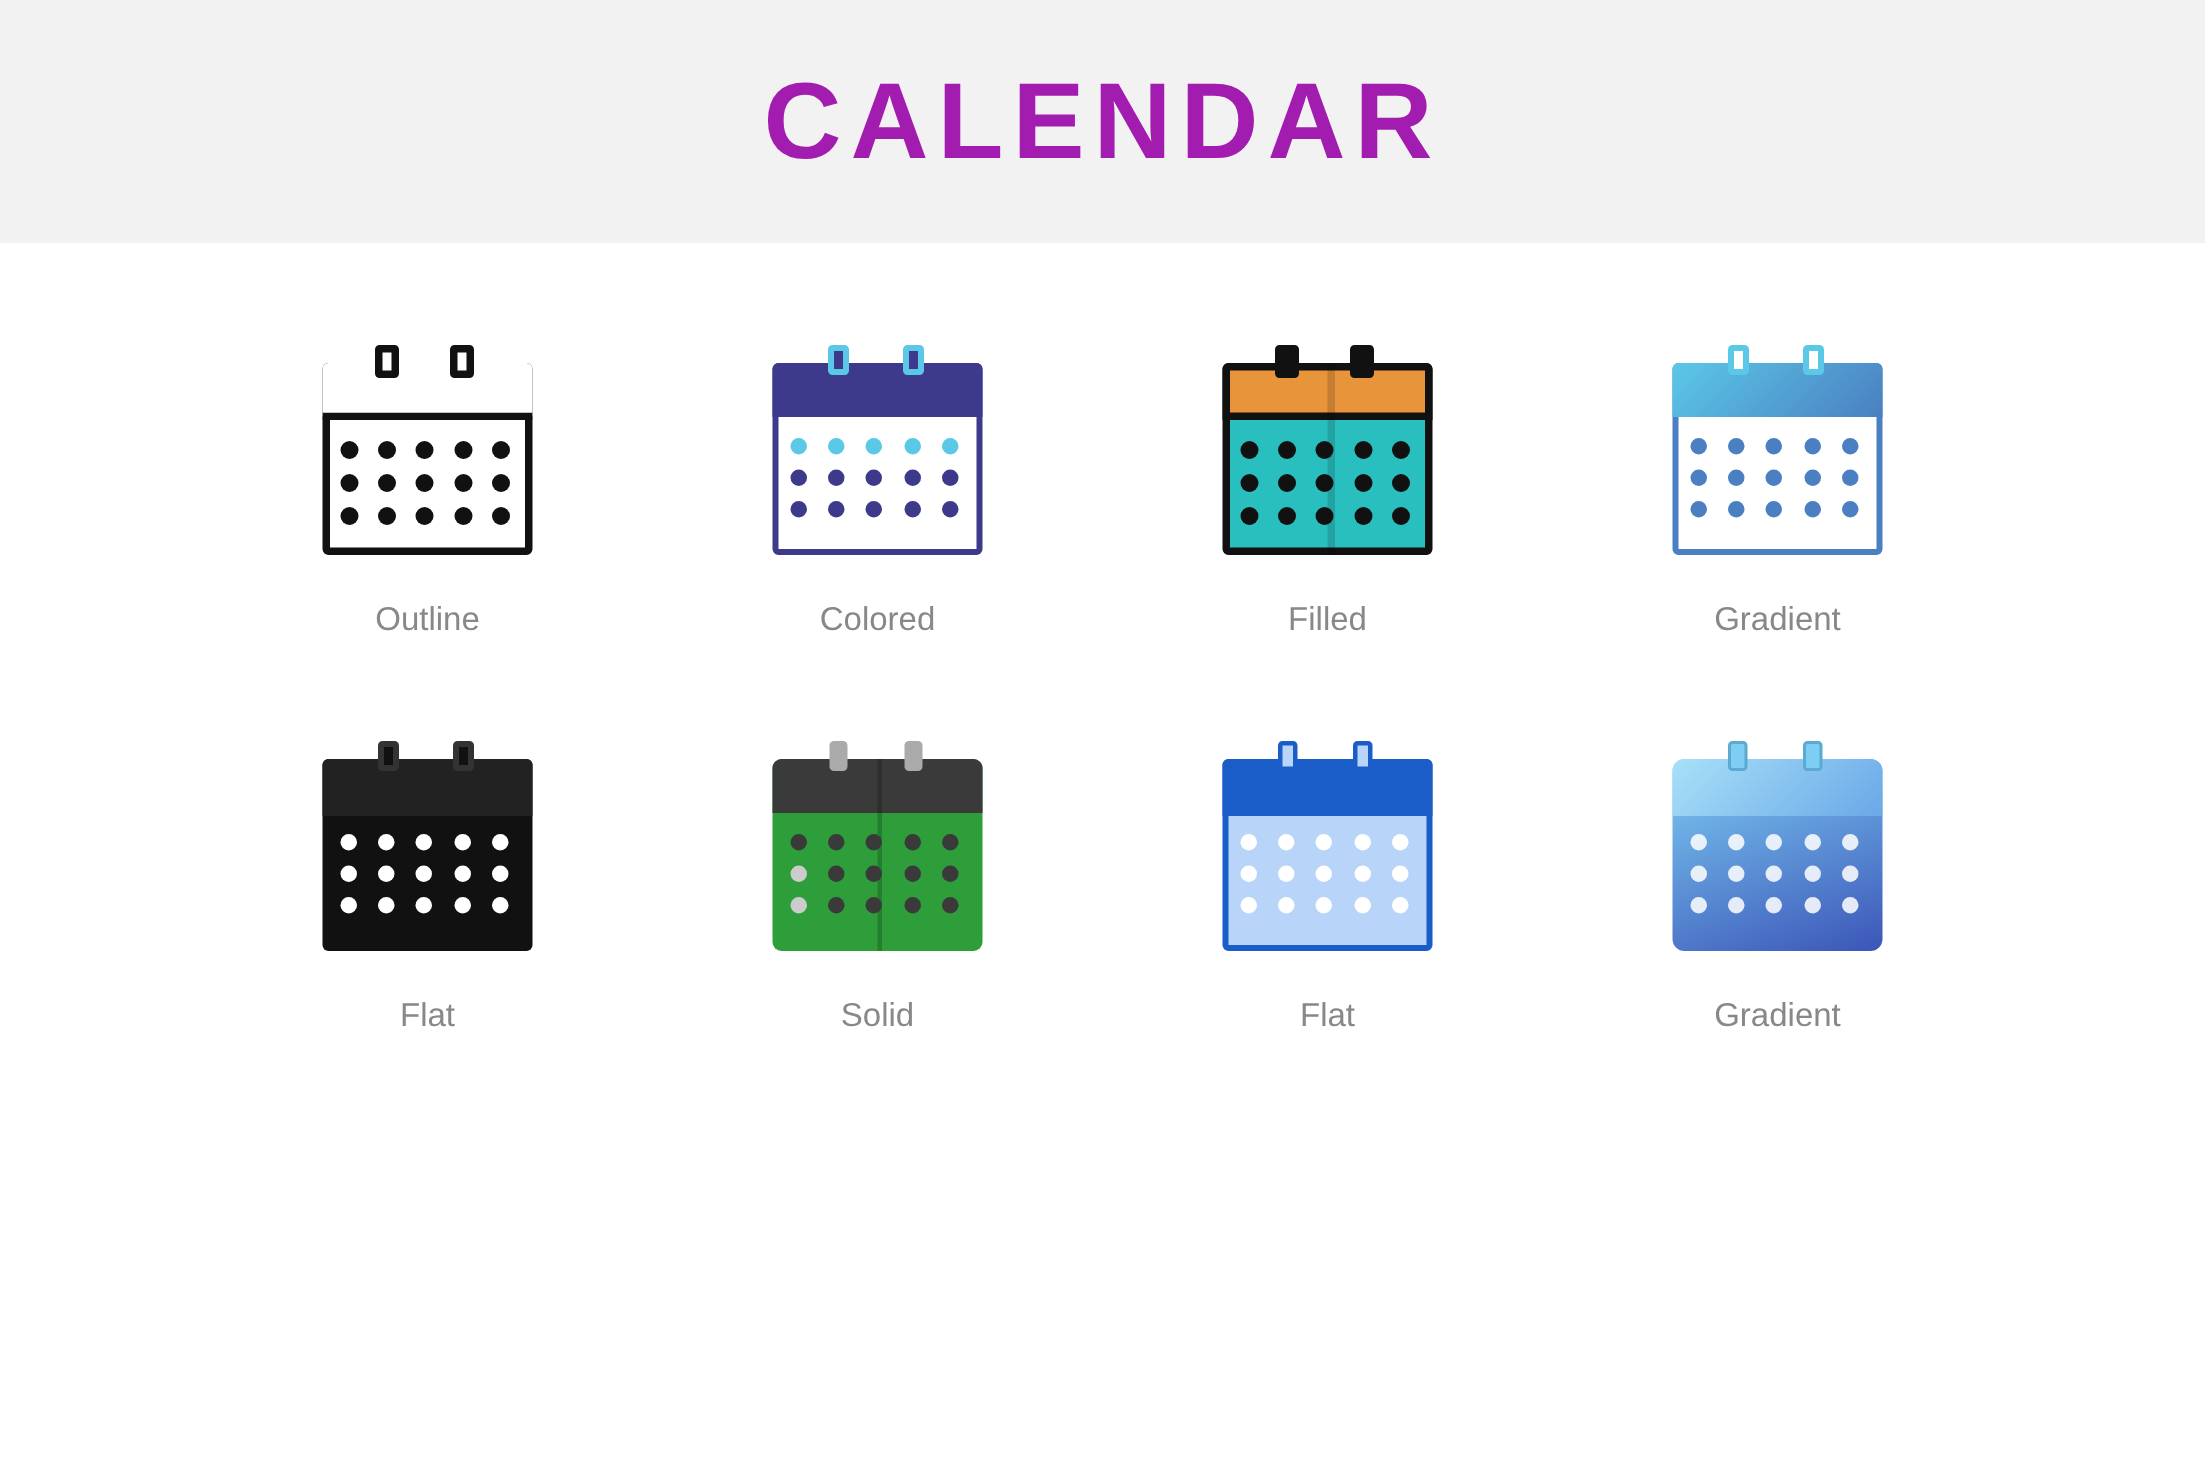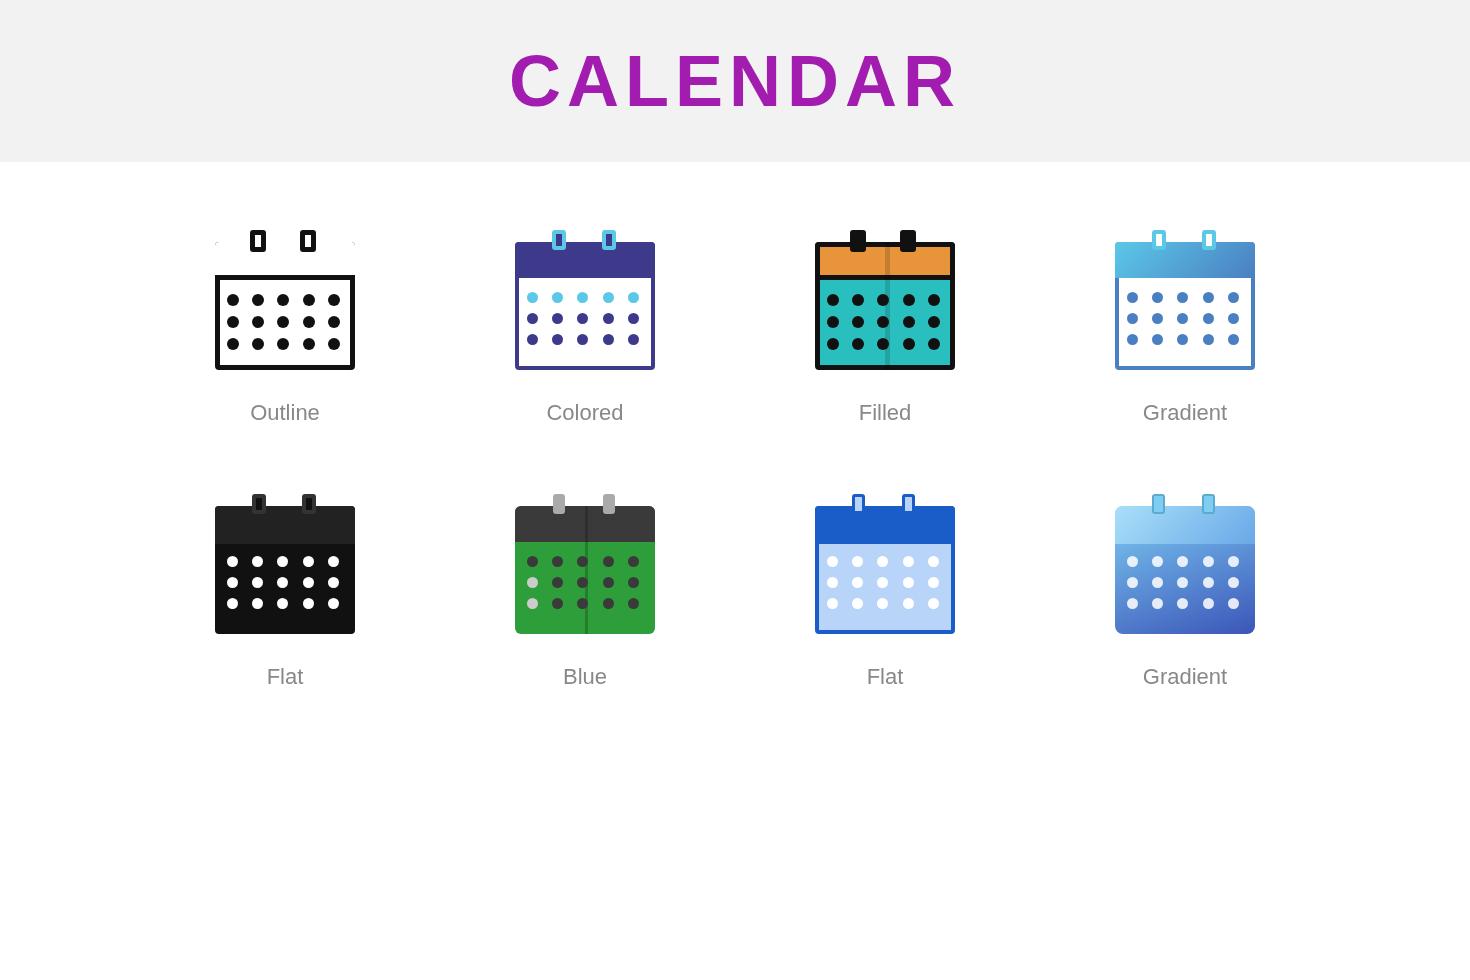--- a/index.html
+++ b/index.html
@@ -646,21 +646,21 @@
             <div class="dot"></div>
             <div class="dot"></div>
             <div class="dot"></div>
           <div class="dot light"></div>
             <div class="dot"></div>
             <div class="dot"></div>
             <div class="dot"></div>
             <div class="dot"></div>
         </div>
       </div>
-      <span class="icon-label">Blue</span>
+      <span class="icon-label">Solid</span>
     </div>
 
     <div class="icon-item">
       <div class="cal-icon cal-blue">
         <div class="body"></div>
         <div class="header-bar"></div>
         <div class="ring left"></div>
         <div class="ring right"></div>
         <div class="dots">
           <div class="dot"></div>

